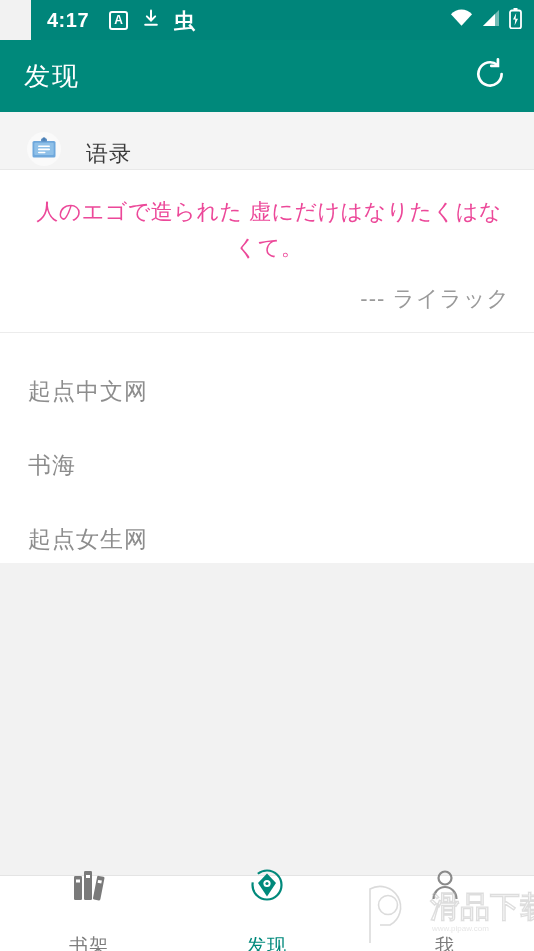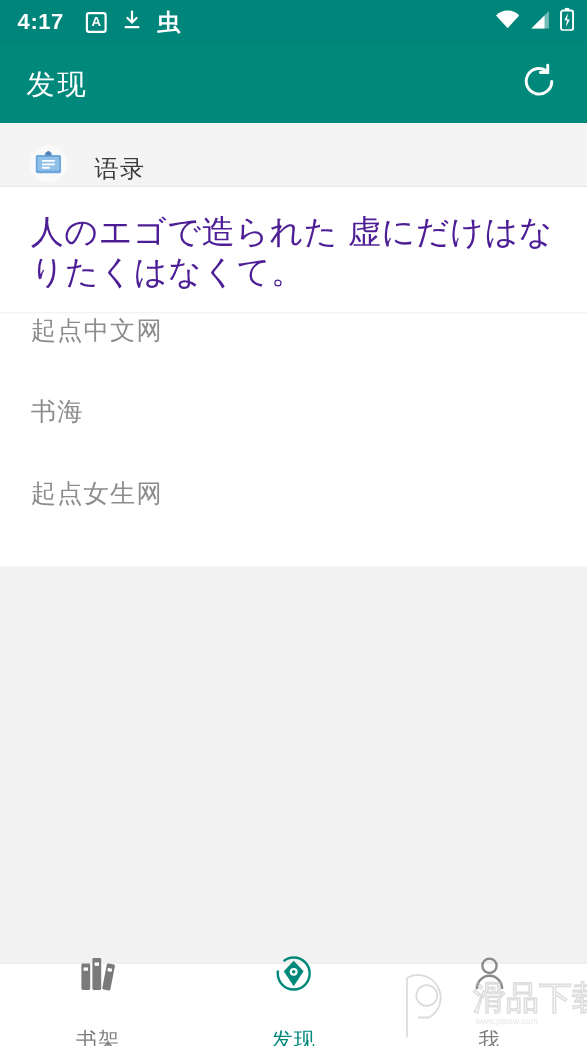--- a/index.html
+++ b/index.html
@@ -7,21 +7,21 @@
     width:534px; height:951px;
     font-family:"Liberation Sans","DejaVu Sans",sans-serif;
     background:#f2f2f2;
     overflow:hidden;
   }
   #app { position:relative; width:534px; height:951px; background:#f2f2f2; }
 
   
   .statusbar {
     height:40px; background:#00857a; color:#ffffff;
-    display:flex; align-items:center; padding:0 12px 0 16px;
+    display:flex; align-items:center; padding:0 12px 0 16px;margin-left:31px;
   }
   .sb-time { font-size:20px; font-weight:bold; letter-spacing:.5px; }
   .sb-left-icons { display:flex; align-items:center; gap:13px; margin-left:20px; }
   .sb-spacer { flex:1; }
   .sb-right-icons { display:flex; align-items:center; gap:8px; }
   .sb-icon-a {
     width:19px; height:19px; border:2px solid #ffffff; border-radius:3px;
     display:flex; align-items:center; justify-content:center;
     font-size:12px; font-weight:bold; line-height:1;
   }
@@ -43,30 +43,30 @@
     height:58px; background:#f4f4f4;
     display:flex; align-items:flex-end; padding-left:24px;
     border-bottom:1px solid #e8e8e8;
   }
   .section-icon { width:40px; height:40px; display:flex; align-items:center; justify-content:center; }
   .section-title { margin-left:22px; font-size:22px; color:#3b3b3b; letter-spacing:1px; }
 
   
   .quote-block { background:#fff; padding:24px 24px 18px 28px; border-bottom:1px solid #ececec; }
   .quote-text {
-    font-size:30px; line-height:36px; color:#4c1d95; letter-spacing:.5px;
+    font-size:22px; line-height:36px; color:#ec4899; letter-spacing:.5px;text-align:center;
   }
   .quote-author {
     margin-top:18px; text-align:right; font-size:22px; color:#9a9a9a; letter-spacing:1px;
   }
 
   
   .lib-list { background:#fff; padding-bottom:8px; }
   .lib-item {
-    height:74px; display:flex; align-items:flex-start; padding-left:28px;
+    height:74px; display:flex; align-items:flex-end; padding-left:28px;
     font-size:23px; color:#8d8d8d; letter-spacing:1px; cursor:pointer;
   }
 
   .filler { height:330px; background:#f2f2f2; }
 
   
   .bottomnav {
     position:absolute; left:0; bottom:0; width:534px; height:76px;
     background:#ffffff; border-top:1px solid #e4e4e4;
     display:flex; align-items:center;
@@ -153,20 +153,21 @@
           <rect x="13" y="15.5" width="12" height="1.6" rx=".8" fill="#ffffff"></rect>
           <rect x="13" y="18.6" width="12" height="1.6" rx=".8" fill="#ffffff"></rect>
           <rect x="13" y="21.7" width="7.5" height="1.6" rx=".8" fill="#ffffff"></rect>
         </svg>
       </span>
       <span class="section-title">语录</span>
     </div>
 
     <div class="quote-block">
       <div class="quote-text">人のエゴで造られた 虚にだけはなりたくはなくて。</div>
+      <div class="quote-author">--- ライラック</div>
     </div>
 
 
     <div class="lib-list">
       <div class="lib-item">
         <span>起点中文网</span>
       </div>
       <div class="lib-item">
         <span>书海</span>
       </div>

